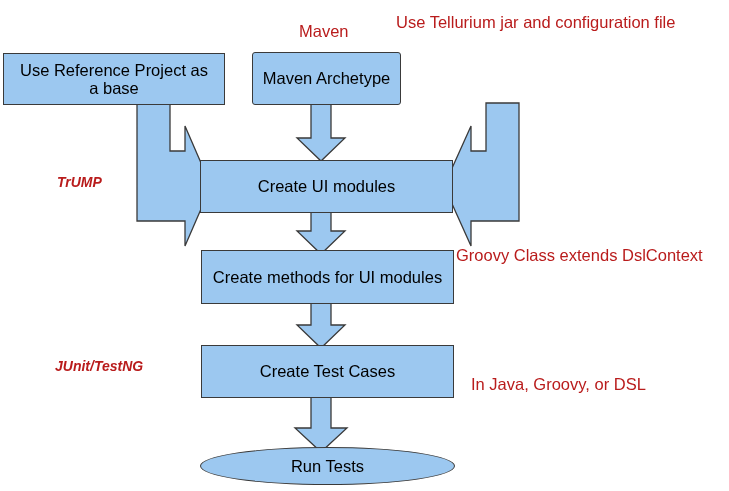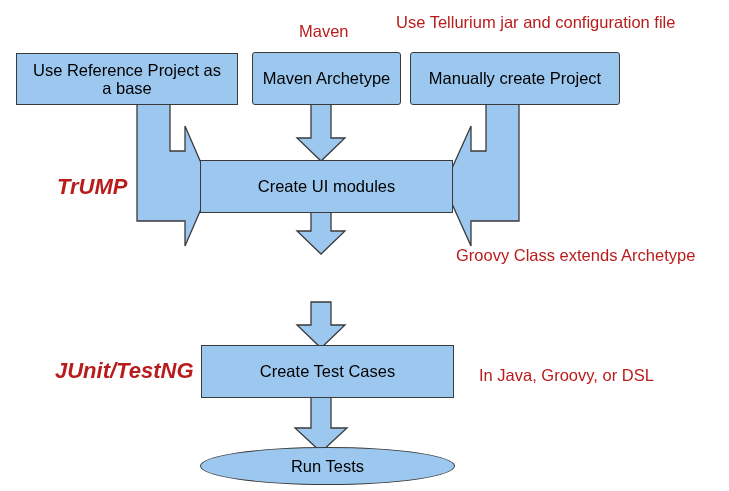--- a/index.html
+++ b/index.html
@@ -44,55 +44,55 @@
   }
   .caption {
     position: absolute;
     font-size: 16.5px;
     color: #b91c1c;
     white-space: nowrap;
   }
   .caption.emph {
     font-weight: bold;
     font-style: italic;
-    font-size: 22px;
+    font-size: 14px;
   }
   .arrow-layer {
     position: absolute;
     left: 0;
     top: 0;
     width: 729px;
     height: 491px;
     pointer-events: none;
   }
   .arrow-shape {
     fill: #9CC8F0;
     stroke: #3A3A3A;
     stroke-width: 1.3;
     stroke-linejoin: miter;
   }
 
   
-  #node-ref       { left: 16px;  top: 53px;  width: 222px; height: 52px; }
+  #node-ref       { left: 3px;  top: 53px;  width: 222px; height: 52px; }
   #node-archetype { left: 252px; top: 52px;  width: 149px; height: 53px; }
   #node-manual    { left: 410px; top: 52px;  width: 210px; height: 53px; }
   #node-ui        { left: 200px; top: 160px; width: 253px; height: 53px; }
   #node-methods   { left: 201px; top: 250px; width: 253px; height: 54px;
                     font-size: 16.5px; }
   #node-tests     { left: 201px; top: 345px; width: 253px; height: 53px; }
   #node-run       { left: 200px; top: 447px; width: 255px; height: 38px;
                     border-radius: 50%/50%; }
 
   
   #cap-maven      { left: 299px; top: 22px; }
   #cap-tellurium  { left: 396px; top: 13px; }
   #cap-trump      { left: 57px;  top: 174px; }
   #cap-junit      { left: 55px;  top: 358px; }
   #cap-groovy     { left: 456px; top: 246px; }
-  #cap-injava     { left: 471px; top: 366px; margin-left: 8px; }
+  #cap-injava     { left: 471px; top: 375px; }
 </style>
 </head>
 <body>
 
 <div id="diagram">
 
   <svg class="arrow-layer" viewBox="0 0 729 491" width="729" height="491" xmlns="http://www.w3.org/2000/svg">
 
     <polygon class="arrow-shape" points="137,103 170,103 170,151 185,151 185,126 211,186 185,246 185,221 137,221"></polygon>
 
@@ -105,34 +105,34 @@
     <polygon class="arrow-shape" points="311,302 331,302 331,325 345,325 321,348 297,325 311,325"></polygon>
 
     <polygon class="arrow-shape" points="311,396 331,396 331,428 347,428 321,452 295,428 311,428"></polygon>
   </svg>
 
   <div class="node" id="node-ref">Use Reference Project as
 a base</div>
 
   <div class="node rounded" id="node-archetype">Maven Archetype</div>
 
-  <div class="node rounded" id="node-manual">Manually create Project</div>
 
   <div class="node" id="node-ui">Create UI modules</div>
 
+  <div class="node" id="node-methods">Create methods for UI modules</div>
 
   <div class="node" id="node-tests">Create Test Cases</div>
 
   <div class="node ellipse" id="node-run">Run Tests</div>
 
   <div class="caption" id="cap-maven">Maven</div>
 
   <div class="caption" id="cap-tellurium">Use Tellurium jar and configuration file</div>
 
   <div class="caption emph" id="cap-trump">TrUMP</div>
 
   <div class="caption emph" id="cap-junit">JUnit/TestNG</div>
 
-  <div class="caption" id="cap-groovy">Groovy Class extends Archetype</div>
+  <div class="caption" id="cap-groovy">Groovy Class extends DslContext</div>
 
   <div class="caption" id="cap-injava">In Java, Groovy, or DSL</div>
 
 </div>
 
 </body></html>

